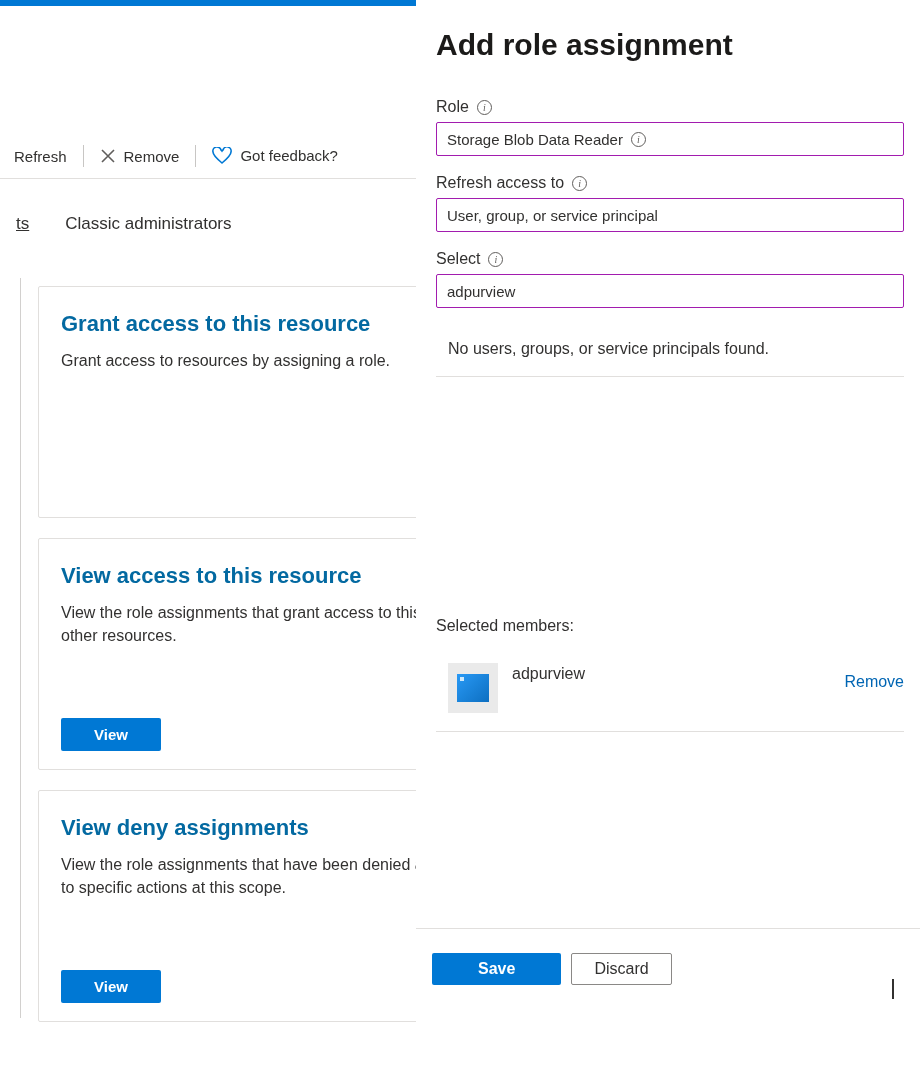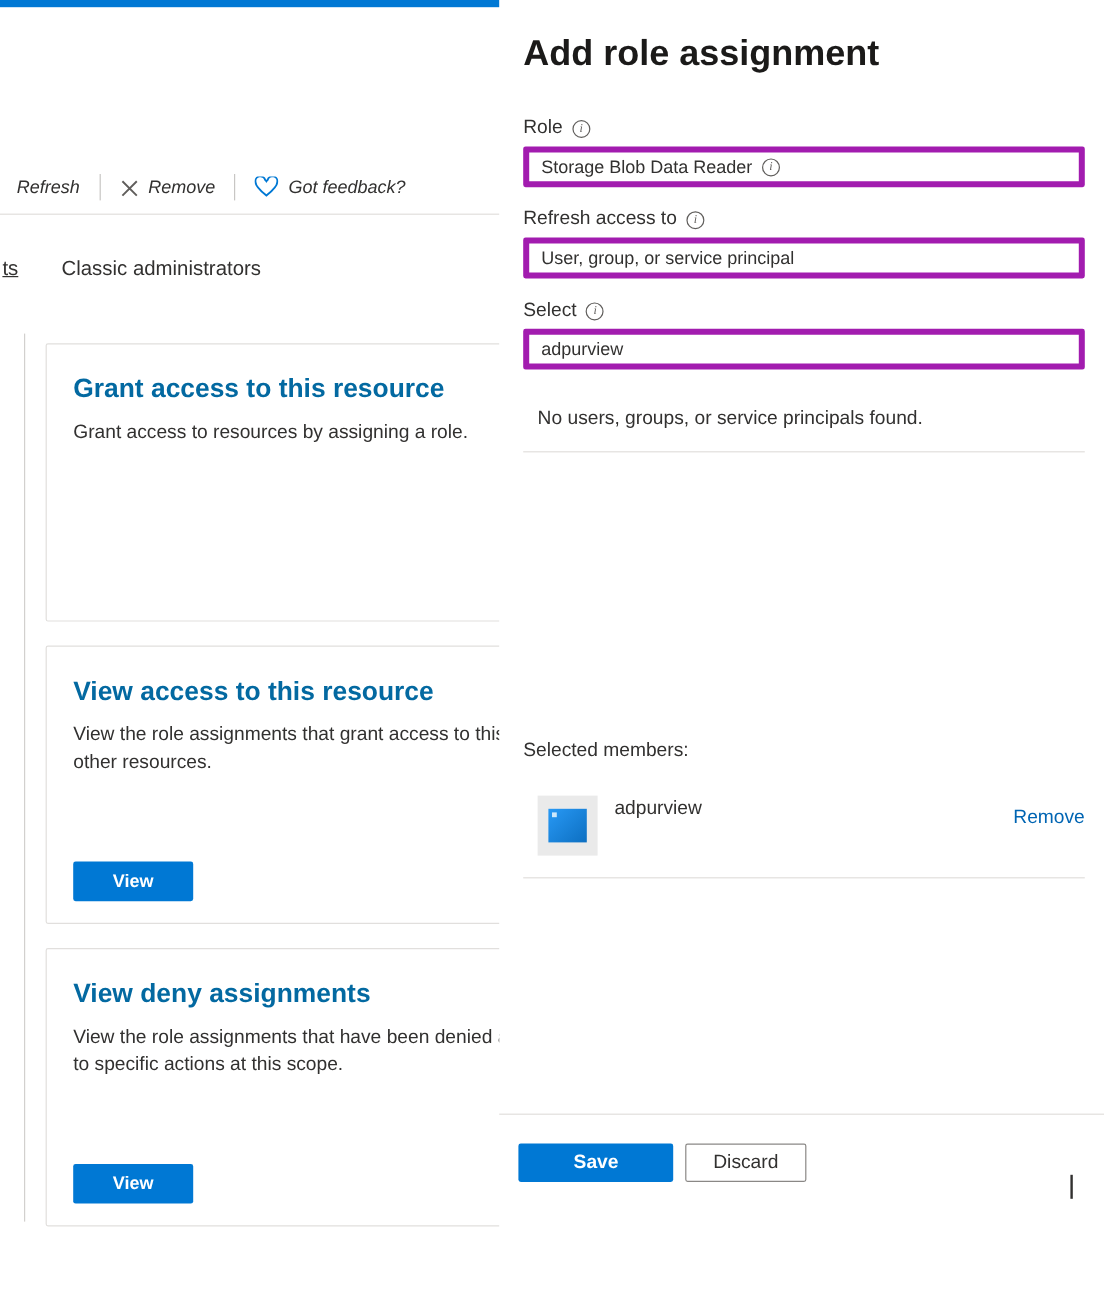--- a/index.html
+++ b/index.html
@@ -33,25 +33,24 @@
       height: 45px;
       display: flex;
       align-items: center;
       padding-left: 2px;
       border-bottom: 1px solid #e1dfdd;
       font-size: 15px;
       color: #3b3a39;
     }
     .toolbar-item {
       display: flex;
-      align-items: flex-end;
+      align-items: flex-start;
       padding: 6px 12px;
       cursor: pointer;
       color: #323130;
-      font-style: italic;
     }
     .toolbar-item .icon { margin-right: 8px; display:inline-flex; }
     .toolbar-sep { width:1px; height:22px; background:#c8c6c4; margin:0 4px; }
     
     .tabs {
       position: absolute;
       top: 200px;
       left: 0;
       width: 100%;
       display: flex;
@@ -158,21 +157,21 @@
       border: 1px solid #605e5c;
       border-radius: 50%;
       align-items:center; justify-content:center;
       font-size:10px; color:#605e5c;
       font-family: Georgia, serif;
       font-style: italic;
     }
     .dropdown, .textinput {
       width: 100%;
       height: 34px;
-      border: 5px solid #a21caf;
+      border: 1px solid #a21caf;
       border-radius: 2px;
       background: #fff;
       display: flex;
       align-items: center;
       padding: 0 10px;
       font-size: 15px;
       color: #323130;
       position:relative;
     }
     .dropdown .inline-info {
@@ -260,21 +259,21 @@
       <span class="icon">
         <svg width="20" height="18" viewBox="0 0 20 18">
             <path d="M10 16 C4 11 1 8 1 5 A4 4 0 0 1 9 3 A4 4 0 0 1 10 4 A4 4 0 0 1 11 3 A4 4 0 0 1 19 5 C19 8 16 11 10 16 Z" fill="none" stroke="#0078d4" stroke-width="1.6"></path>
           </svg>
       </span>
       <span>Got feedback?</span>
     </div>
   </div>
 
   <div class="tabs">
-    <div class="tab" style="padding-left:2px;text-decoration:underline;">ts</div>
+    <div class="tab" style="padding-left:16px;text-decoration:underline;">ts</div>
     <div class="tab">Classic administrators</div>
   </div>
 
   <div class="left-rule"></div>
 
   <div class="cards">
 
     <div class="card">
       <h2>Grant access to this resource</h2>
       <p>Grant access to resources by assigning a role.</p>

